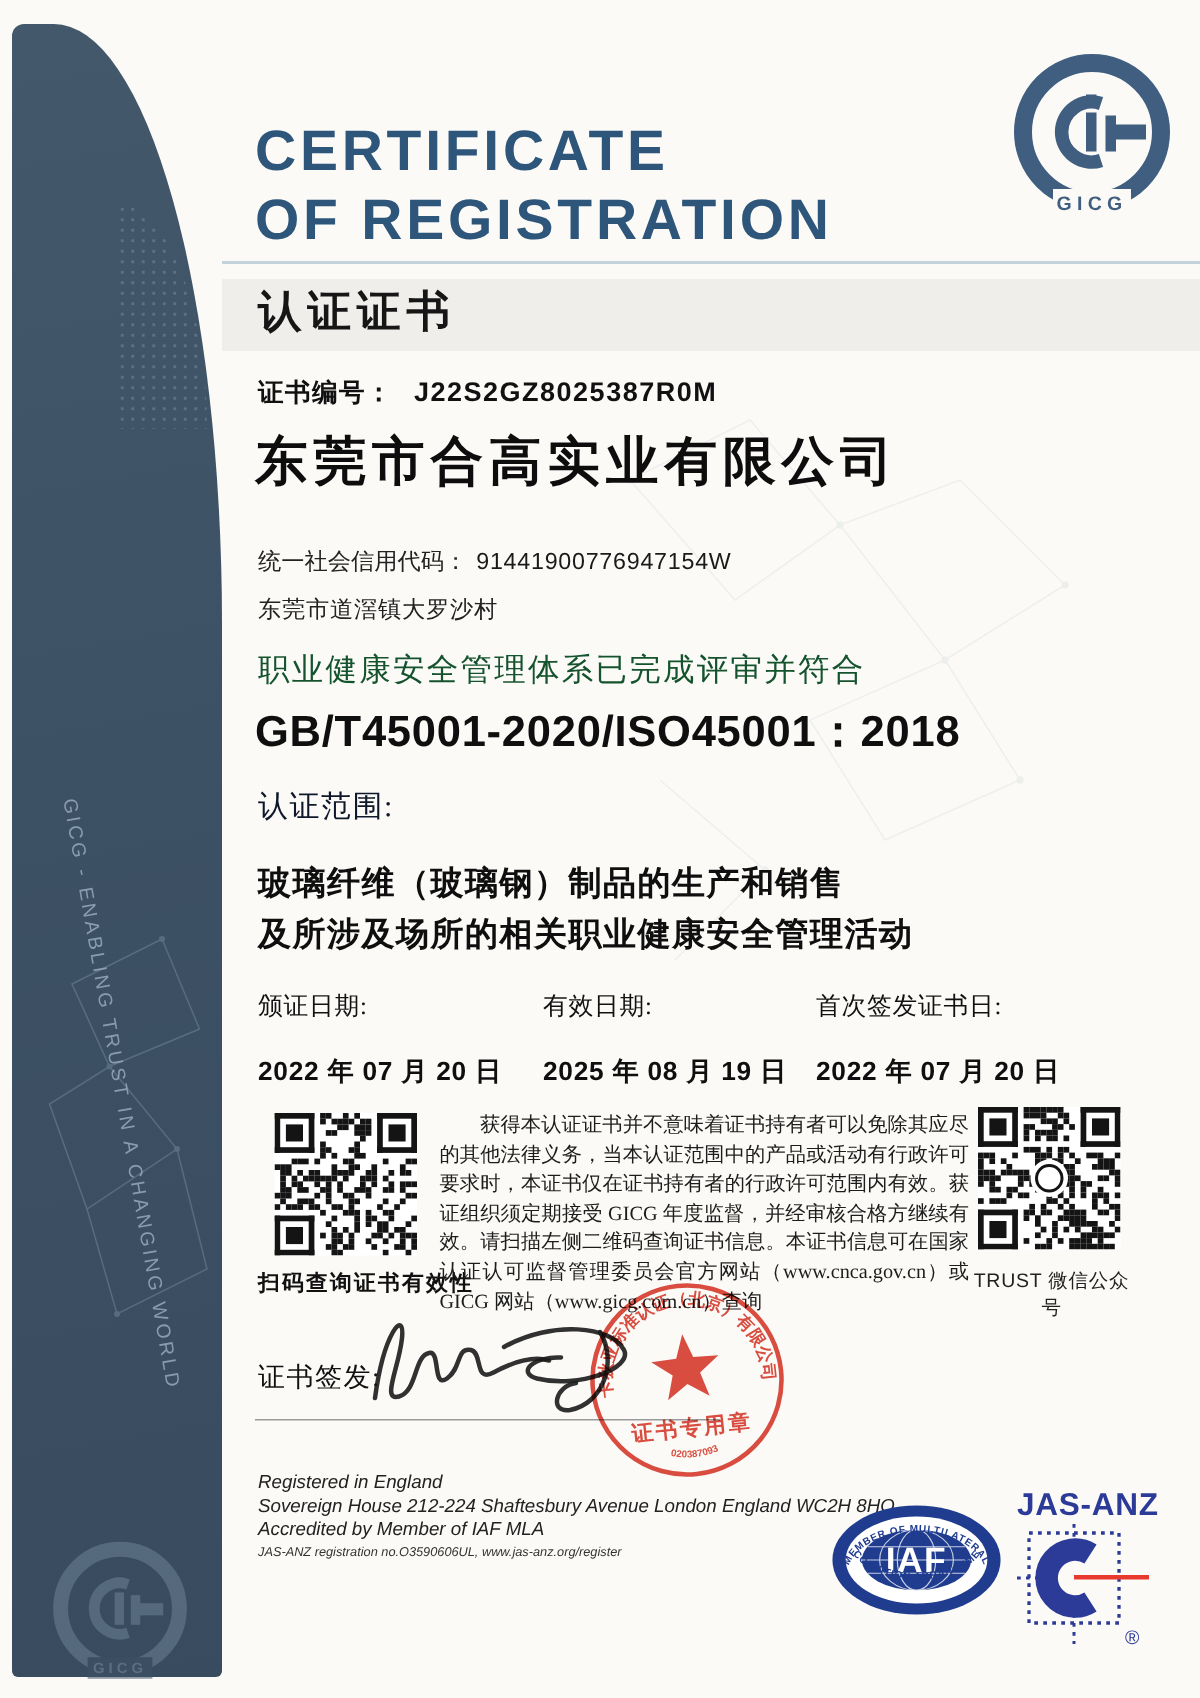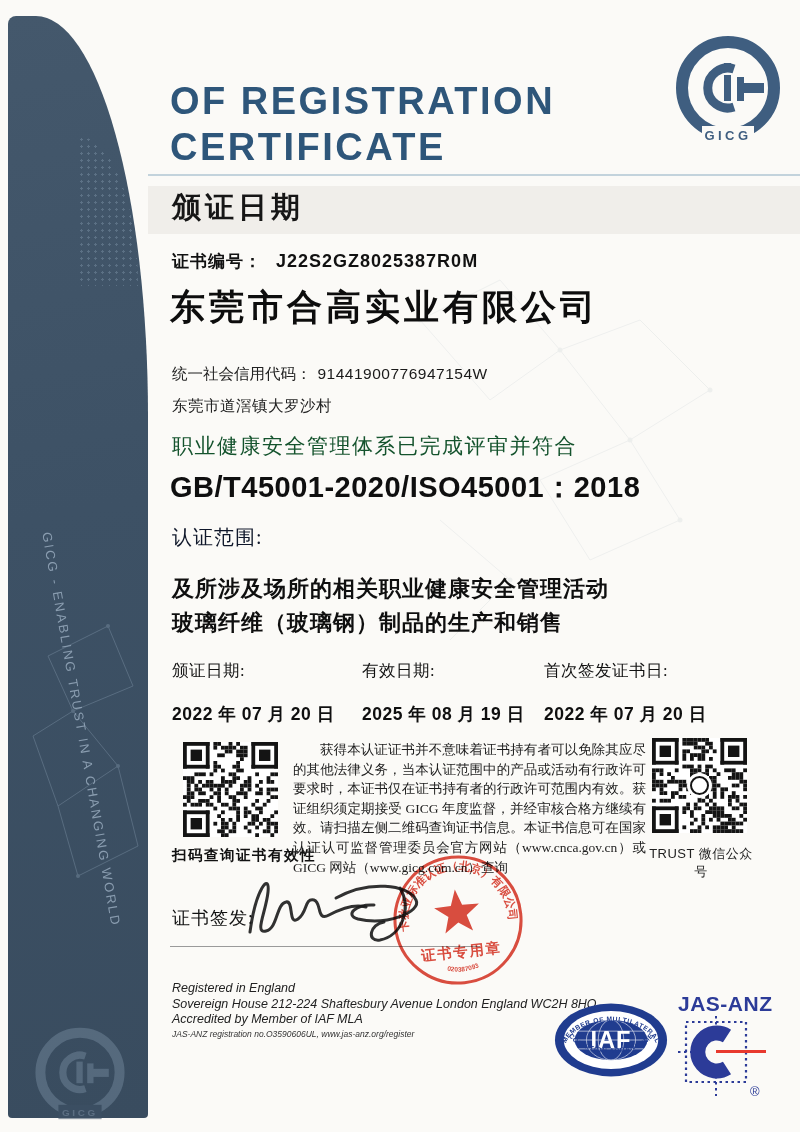--- a/index.html
+++ b/index.html
@@ -134,44 +134,44 @@
       <rect x="56" y="45" width="7" height="26" fill="#3f5e80" stroke="none"></rect>
       <rect x="56" y="33" width="7" height="7" fill="#3f5e80" stroke="none"></rect>
       <rect x="69" y="47" width="7" height="24" fill="#3f5e80" stroke="none"></rect>
       <rect x="76" y="53" width="20" height="10" fill="#3f5e80" stroke="none"></rect>
     </g>
     <rect x="34" y="96" width="52" height="18" fill="#fbfaf7"></rect>
     <text x="60" y="110" text-anchor="middle" font-size="13" font-weight="700" letter-spacing="3.5" fill="#3f5e80">GICG</text>
   </svg>
 
   <div class="title">
+    <div>CERTIFICATE</div>
     <div>OF REGISTRATION</div>
-    <div>CERTIFICATE</div>
   </div>
   <div class="rule"></div>
   <div class="cn-band"></div>
-  <div class="cn-title">颁证日期</div>
+  <div class="cn-title">认证证书</div>
 
   <div class="certno">
     <span class="lab">证书编号：</span><span class="val">J22S2GZ8025387R0M</span>
   </div>
 
   <div class="company">东莞市合高实业有限公司</div>
 
   <div class="credit">
     <span>统一社会信用代码：</span><span class="val">91441900776947154W</span>
   </div>
 
   <div class="addr">东莞市道滘镇大罗沙村</div>
   <div class="statement">职业健康安全管理体系已完成评审并符合</div>
   <div class="standard">GB/T45001-2020/ISO45001：2018</div>
   <div class="scope-label">认证范围:</div>
   <div class="scope">
+    <div>玻璃纤维（玻璃钢）制品的生产和销售</div>
     <div>及所涉及场所的相关职业健康安全管理活动</div>
-    <div>玻璃纤维（玻璃钢）制品的生产和销售</div>
   </div>
 
   <div class="datecol dc1">
     <div class="dlab">颁证日期:</div>
     <div class="dval">2022 年 07 月 20 日</div>
   </div>
   <div class="datecol dc2">
     <div class="dlab">有效日期:</div>
     <div class="dval">2025 年 08 月 19 日</div>
   </div>

